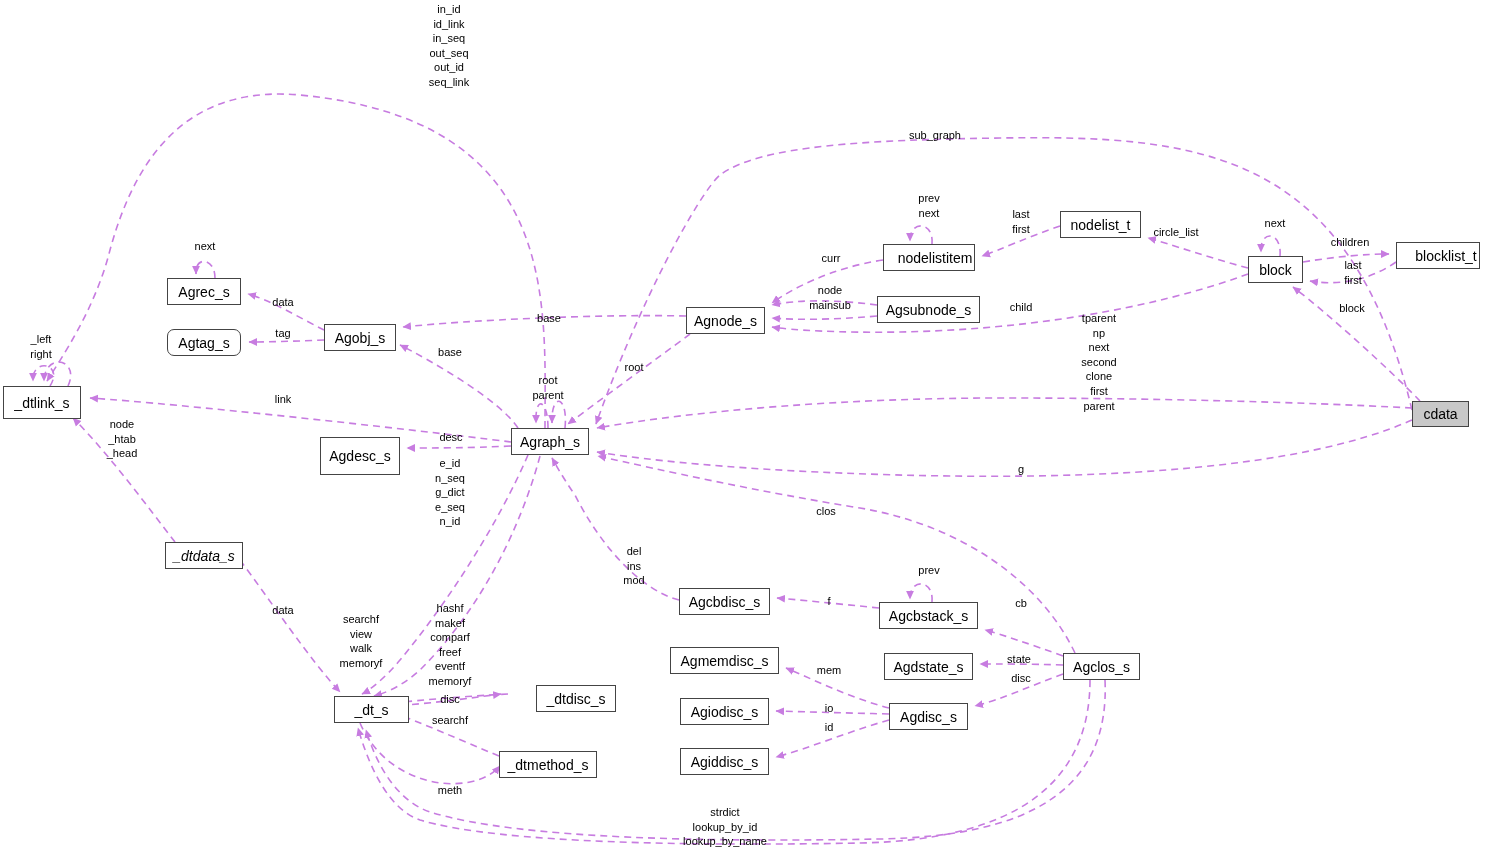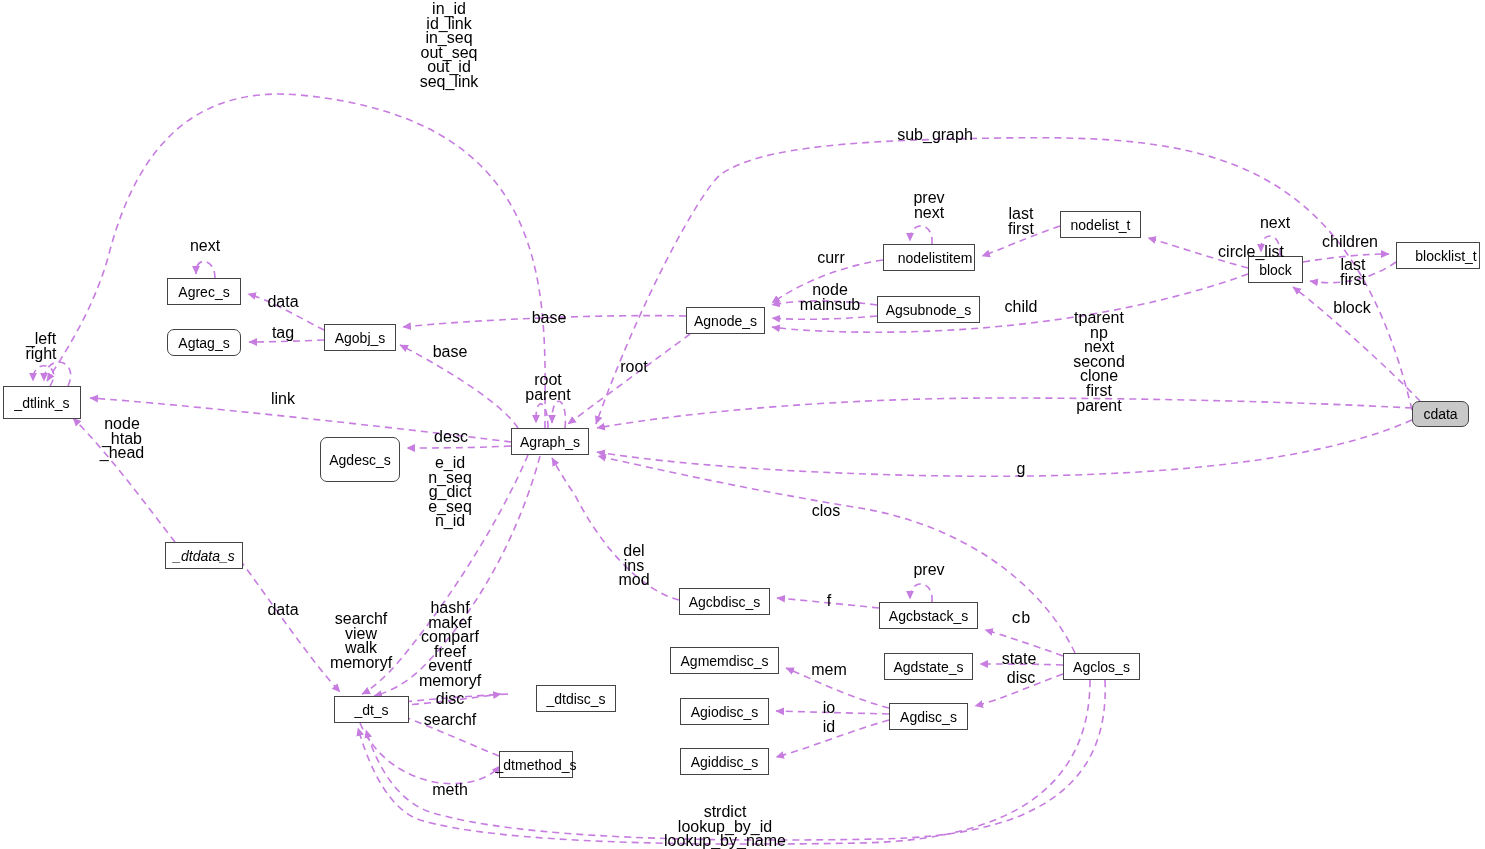--- a/index.html
+++ b/index.html
@@ -31,25 +31,24 @@
     font-size: 14px;
     line-height: 1;
     display: flex;
     align-items: center;
     justify-content: center;
     white-space: nowrap;
     z-index: 5;
   }
   .node.highlight {
     background: #c8c8c8;
-    border-radius: 7px;
   }
   .edge-label {
     position: absolute;
-    font-size: 16px;
+    font-size: 11px;
     line-height: 14.6px;
     color: #000000;
     white-space: pre;
     text-align: center;
     transform: translateX(-50%);
     z-index: 6;
     background: transparent;
   }
 </style>
 </head>
@@ -163,21 +162,21 @@
     </div>
     <div class="node" style="left: 167px; top: 278px; width: 74px; height: 27px;">
       <span>Agrec_s</span>
     </div>
     <div class="node" style="left: 167px; top: 329px; width: 74px; height: 27px; border-radius: 7px;">
       <span>Agtag_s</span>
     </div>
     <div class="node" style="left: 324px; top: 324px; width: 72px; height: 27px;">
       <span>Agobj_s</span>
     </div>
-    <div class="node" style="left: 320px; top: 437px; width: 80px; height: 45px; border-radius: 7px;">
+    <div class="node" style="left: 320px; top: 437px; width: 80px; height: 38px;">
       <span>Agdesc_s</span>
     </div>
     <div class="node" style="left: 511px; top: 428px; width: 78px; height: 27px;">
       <span>Agraph_s</span>
     </div>
     <div class="node" style="left: 686px; top: 307px; width: 79px; height: 27px;">
       <span>Agnode_s</span>
     </div>
     <div class="node" style="left: 877px; top: 296px; width: 103px; height: 27px;">
       <span>Agsubnode_s</span>
@@ -223,36 +222,36 @@
     </div>
     <div class="node" style="left: 680px; top: 748px; width: 89px; height: 27px;">
       <span>Agiddisc_s</span>
     </div>
     <div class="node" style="left: 334px; top: 696px; width: 75px; height: 27px;">
       <span>_dt_s</span>
     </div>
     <div class="node" style="left: 508px; top: 685px; width: 80px; height: 27px; margin-left: 28px;">
       <span>_dtdisc_s</span>
     </div>
-    <div class="node" style="left: 499px; top: 751px; width: 74px; height: 27px;">
+    <div class="node" style="left: 499px; top: 751px; width: 98px; height: 27px;">
       <span>_dtmethod_s</span>
     </div>
     <div class="edge-label" style="left: 449px; top: 2px;">in_id
 id_link
 in_seq
 out_seq
 out_id
 seq_link</div>
     <div class="edge-label" style="left: 935px; top: 128px;">sub_graph</div>
     <div class="edge-label" style="left: 929px; top: 191px;">prev
 next</div>
     <div class="edge-label" style="left: 1275px; top: 216px;">next</div>
     <div class="edge-label" style="left: 1021px; top: 207px;">last
 first</div>
-    <div class="edge-label" style="left: 1251px; top: 225px; margin-top: 20px;">circle_list</div>
+    <div class="edge-label" style="left: 1176px; top: 225px;">circle_list</div>
     <div class="edge-label" style="left: 1350px; top: 235px;">children</div>
     <div class="edge-label" style="left: 205px; top: 239px;">next</div>
     <div class="edge-label" style="left: 1353px; top: 258px;">last
 first</div>
     <div class="edge-label" style="left: 831px; top: 251px;">curr</div>
     <div class="edge-label" style="left: 283px; top: 295px;">data</div>
     <div class="edge-label" style="left: 830px; top: 283px;">node
 mainsub</div>
     <div class="edge-label" style="left: 1021px; top: 300px;">child</div>
     <div class="edge-label" style="left: 1352px; top: 301px;">block</div>
@@ -292,21 +291,21 @@
     <div class="edge-label" style="left: 450px; top: 601px;">hashf
 makef
 comparf
 freef
 eventf
 memoryf</div>
     <div class="edge-label" style="left: 361px; top: 612px;">searchf
 view
 walk
 memoryf</div>
-    <div class="edge-label" style="left: 1021px; top: 612px; font-family: Liberation Mono, monospace;">cb</div>
+    <div class="edge-label" style="left: 1021px; top: 596px;">cb</div>
     <div class="edge-label" style="left: 829px; top: 663px;">mem</div>
     <div class="edge-label" style="left: 1019px; top: 652px;">state</div>
     <div class="edge-label" style="left: 1021px; top: 671px;">disc</div>
     <div class="edge-label" style="left: 450px; top: 692px;">disc</div>
     <div class="edge-label" style="left: 829px; top: 701px;">io</div>
     <div class="edge-label" style="left: 450px; top: 713px;">searchf</div>
     <div class="edge-label" style="left: 829px; top: 720px;">id</div>
     <div class="edge-label" style="left: 450px; top: 783px;">meth</div>
     <div class="edge-label" style="left: 725px; top: 805px;">strdict
 lookup_by_id

